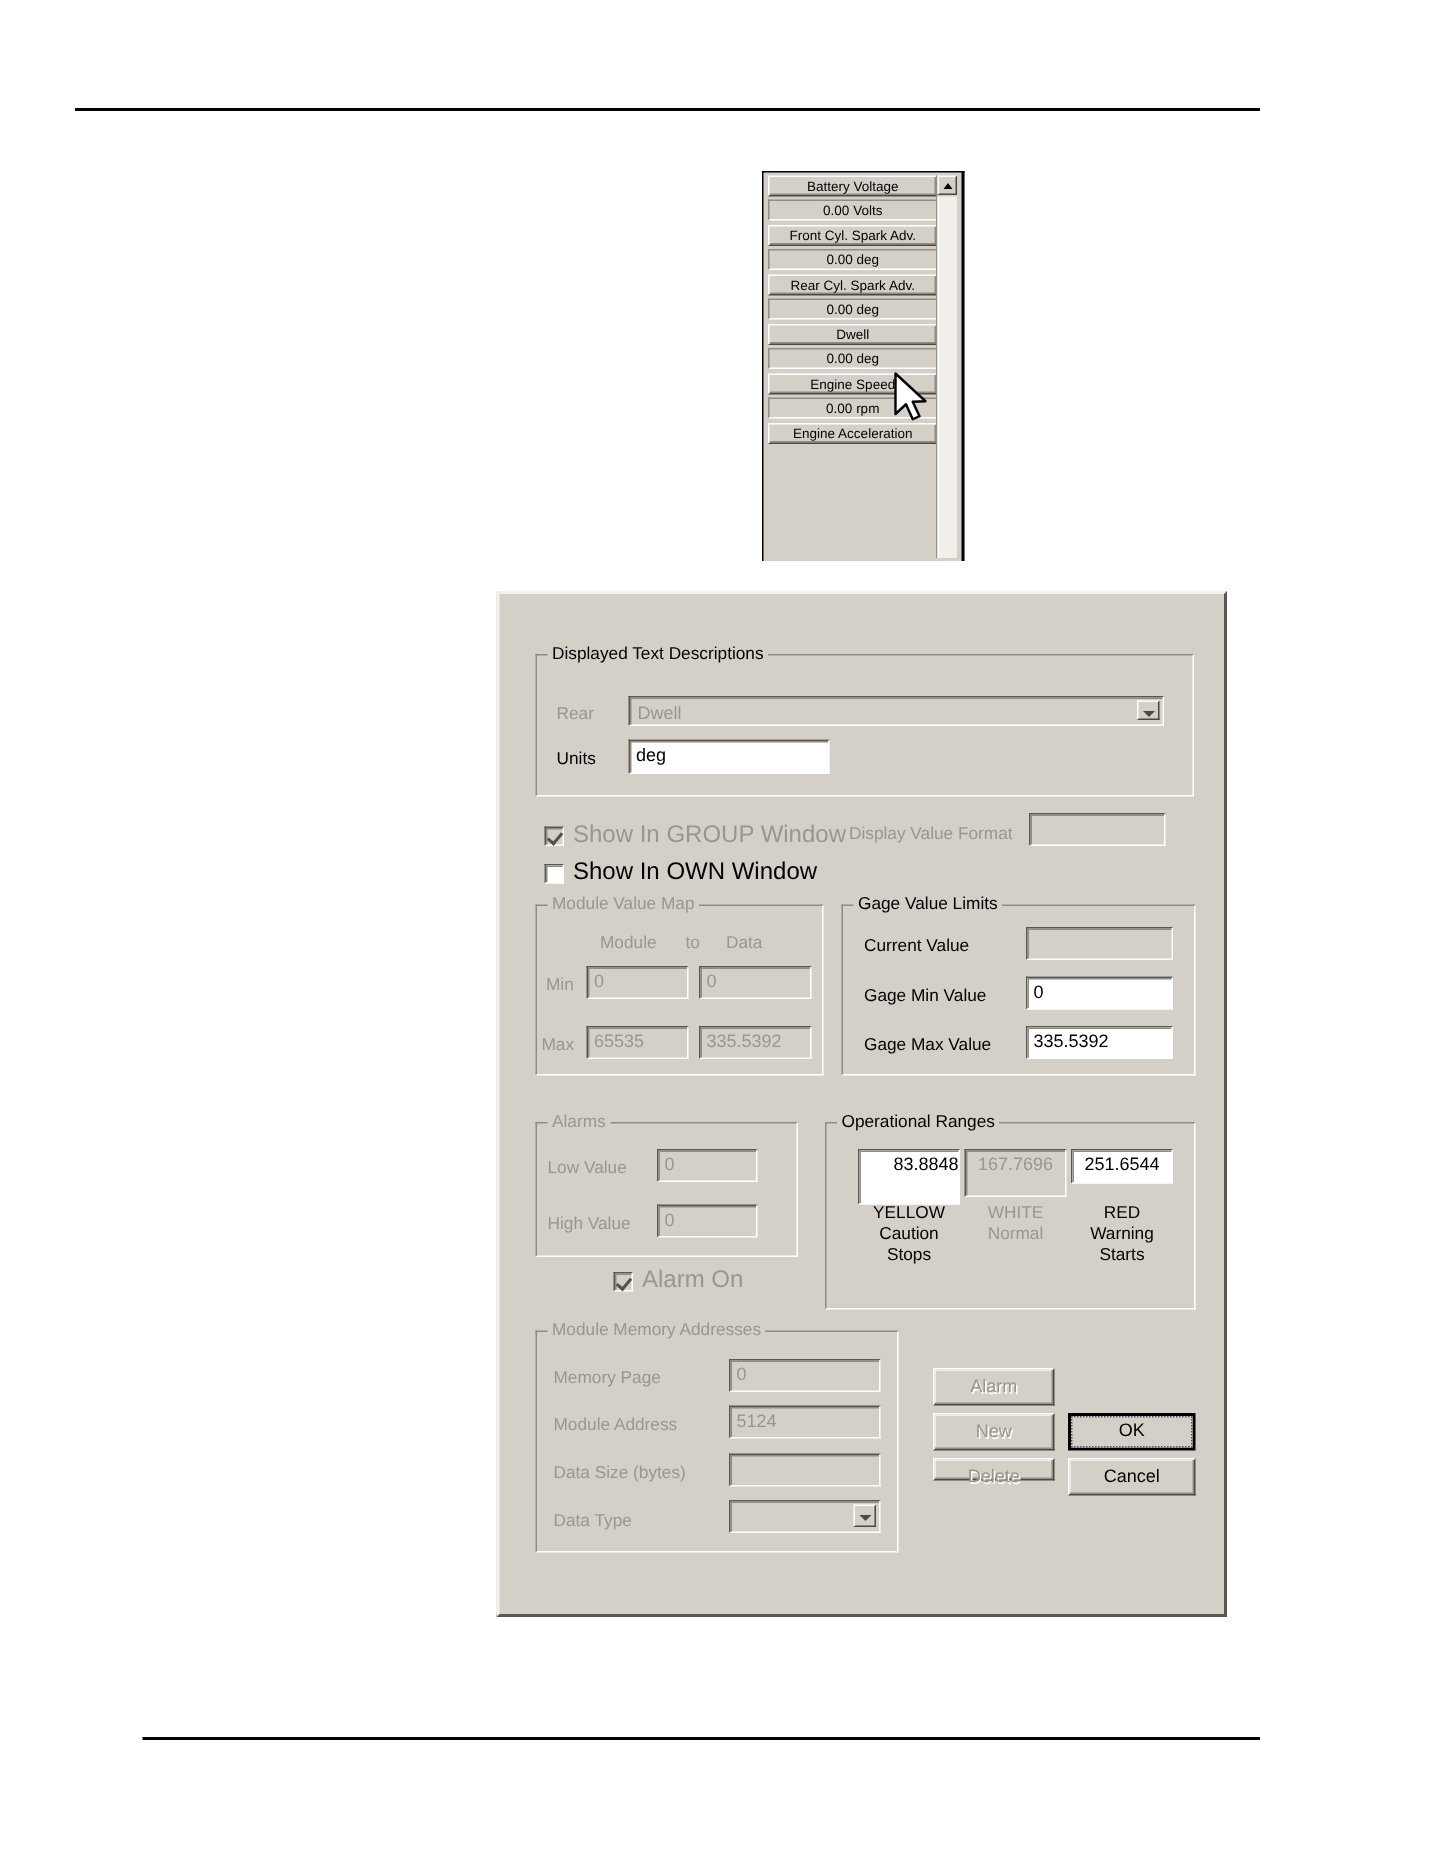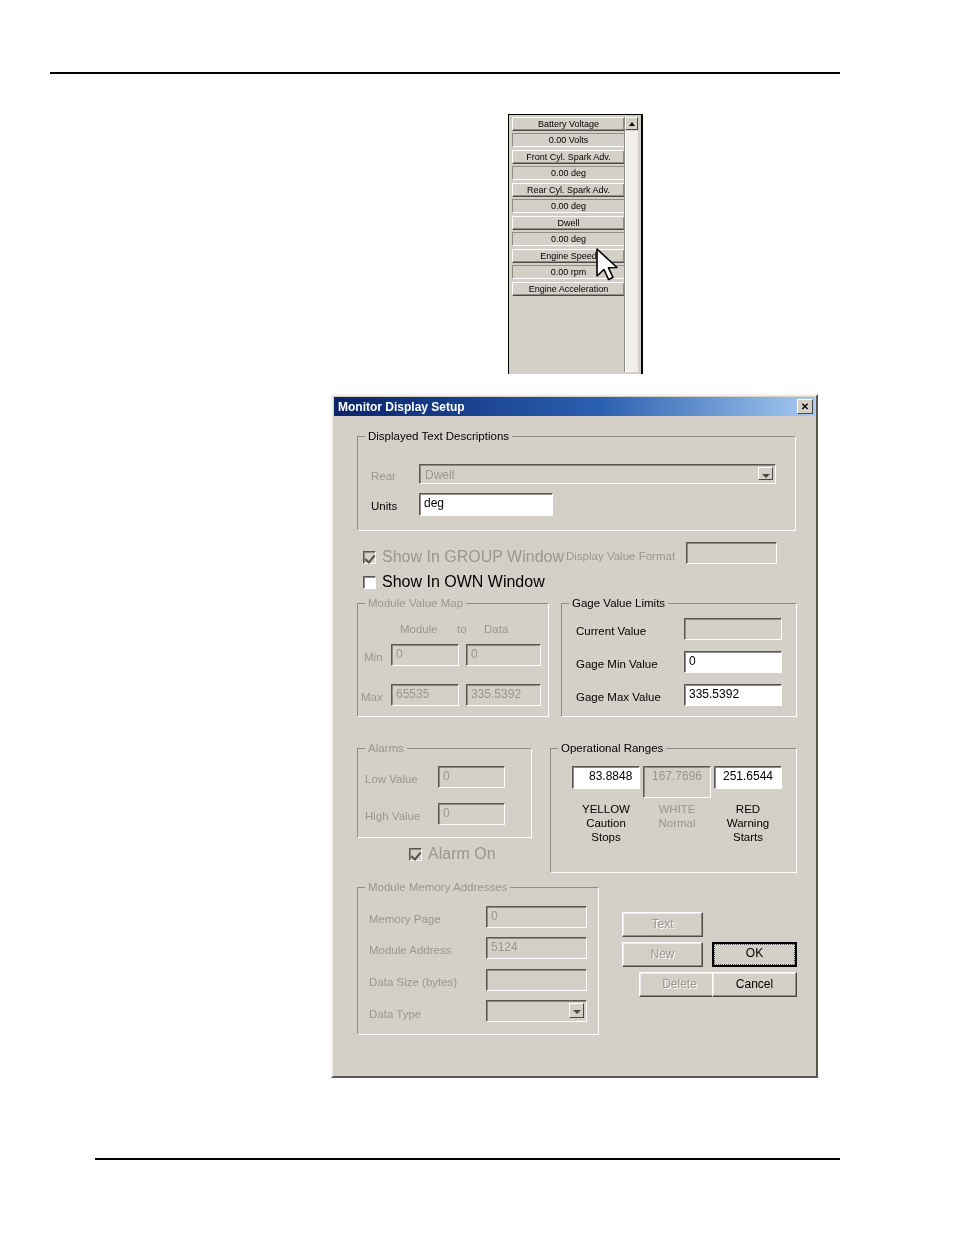--- a/index.html
+++ b/index.html
@@ -335,24 +335,20 @@
     <div id="scroll-track"></div>
   </div>
 </div>
 
 <svg id="cursor" width="26" height="40" viewBox="0 0 26 40">
   <path d="M2 1 L2 28 L9 21.5 L13.5 31.5 L18 29.5 L13.5 19.8 L22 19.5 Z" fill="#ffffff" stroke="#000000" stroke-width="1.6" stroke-linejoin="round"></path>
 </svg>
 
 <div id="dialog">
 
-  <div id="titlebar">
-    <span id="title-text">Monitor Display Setup</span>
-    <span id="close-btn">✕</span>
-  </div>
 
   <div class="group" style="left:24px; top:40px; width:439px; height:95px;">
     <span class="glabel">Displayed Text Descriptions</span>
   </div>
   <span class="lbl dim" style="left:38px; top:74px;">Rear</span>
   <div class="combo" style="left:86px; top:68px; width:357px; height:20px;">
     <span>Dwell</span>
     <span class="arrow-btn"></span>
   </div>
   <span class="lbl" style="left:38px; top:104px;">Units</span>
@@ -400,21 +396,21 @@
   <span class="lbl dim" style="left:32px; top:414px;">High Value</span>
   <div class="field disabled" style="left:105px; top:407px; width:67px; height:22px;">0</div>
   <div class="cb-row" style="left:76px; top:449px;">
     <span class="cbox disabled checked"></span>
     <span class="cb-lbl dim">Alarm On</span>
   </div>
 
   <div class="group" style="left:217px; top:352px; width:247px; height:125px;">
     <span class="glabel">Operational Ranges</span>
   </div>
-  <div class="field" style="left:239px; top:370px; width:68px; height:23px; text-align:left; padding-left:16px;">83.8848</div>
+  <div class="field" style="left:239px; top:370px; width:68px; height:37px; text-align:right; padding-left:4px;">83.8848</div>
   <div class="field disabled" style="left:310px; top:370px; width:68px; height:32px; text-align:center; padding-left:0;">167.7696</div>
   <div class="field" style="left:381px; top:370px; width:68px; height:23px; text-align:center; padding-left:0;">251.6544</div>
 
   <div class="range-cap" style="left:239px; top:406px; width:68px;">
     <div>YELLOW</div>
     <div>Caution</div>
     <div>Stops</div>
   </div>
   <div class="range-cap dim" style="left:310px; top:406px; width:68px;">
     <div>WHITE</div>
@@ -434,21 +430,21 @@
   <span class="lbl dim" style="left:36px; top:548px;">Module Address</span>
   <div class="field disabled" style="left:153px; top:541px; width:101px; height:22px;">5124</div>
   <span class="lbl dim" style="left:36px; top:580px;">Data Size (bytes)</span>
   <div class="field disabled" style="left:153px; top:573px; width:101px; height:22px;"></div>
   <span class="lbl dim" style="left:36px; top:612px;">Data Type</span>
   <div class="combo" style="left:153px; top:604px; width:101px; height:22px;">
     <span></span>
     <span class="arrow-btn"></span>
   </div>
 
-  <div class="btn disabled" style="left:289px; top:516px; width:81px; height:25px;">Text</div>
+  <div class="btn disabled" style="left:289px; top:516px; width:81px; height:25px;">Alarm</div>
   <div class="btn disabled" style="left:289px; top:546px; width:81px; height:25px;">New</div>
-  <div class="btn disabled" style="left:306px; top:576px; width:81px; height:25px;">Delete</div>
+  <div class="btn disabled" style="left:289px; top:576px; width:81px; height:15px;">Delete</div>
   <div class="btn default" style="left:379px; top:546px; width:85px; height:25px;">
     <span class="inner">OK</span>
   </div>
   <div class="btn" style="left:379px; top:576px; width:85px; height:25px;">Cancel</div>
 
 </div>
 
 </body></html>

